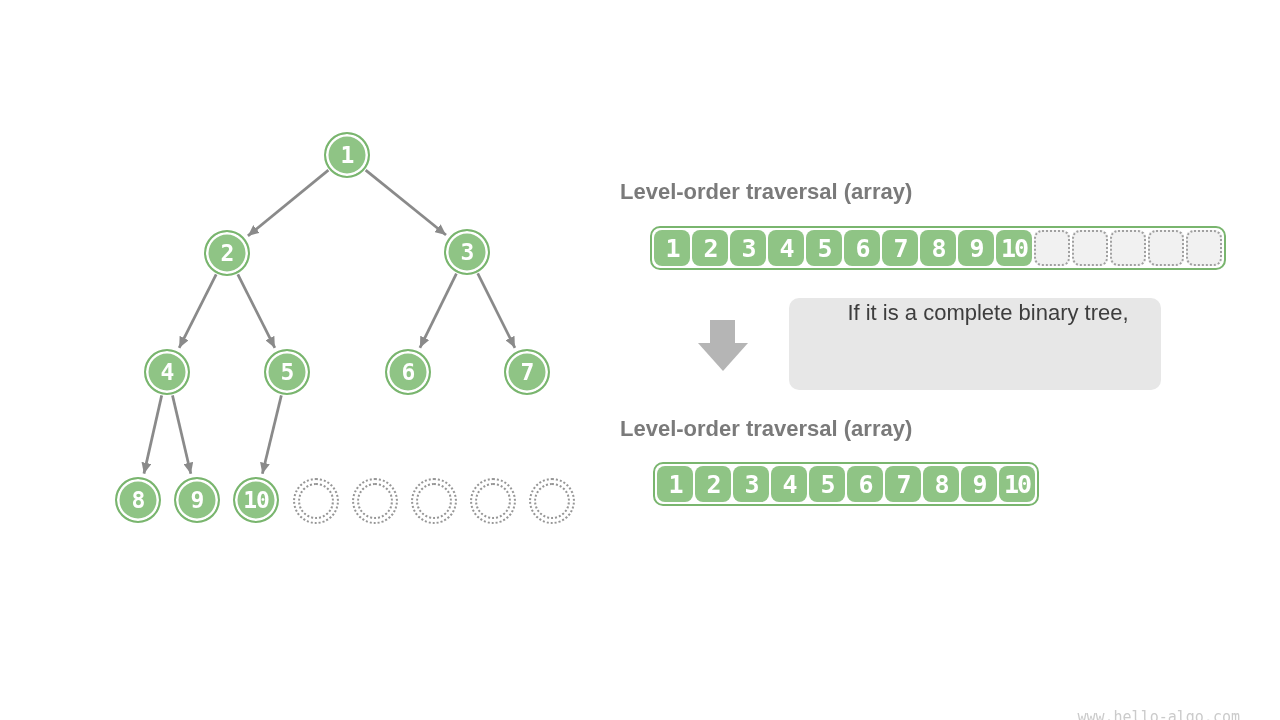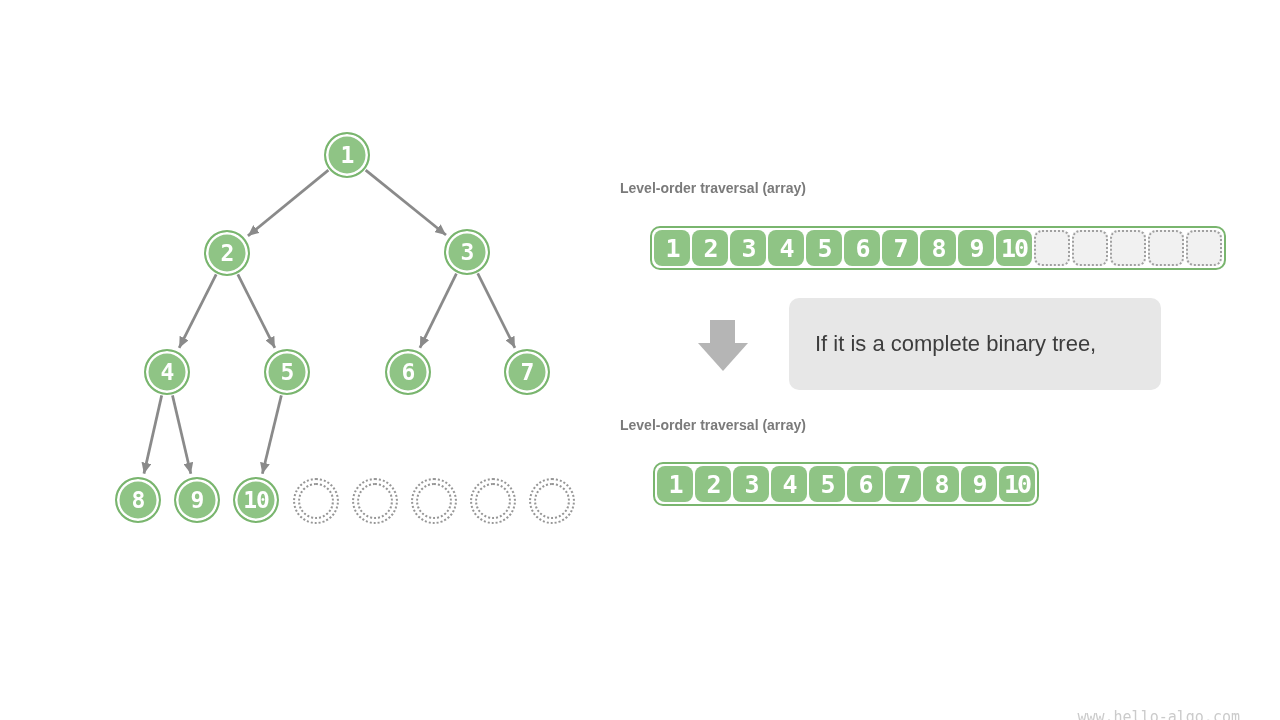--- a/index.html
+++ b/index.html
@@ -26,21 +26,21 @@
     font-size:23px; letter-spacing:-1px;
   }
   .node.empty{
     background:#fff; border:2px dotted var(--dot); box-shadow:none;
   }
   .node.empty::after{
     content:""; position:absolute; inset:3px; border:2px dotted var(--dot); border-radius:50%;
   }
 
   .label{
-    position:absolute; font-weight:bold; font-size:14px; color:var(--label);
+    position:absolute; font-weight:bold; font-size:22px; color:var(--label);
     white-space:nowrap; line-height:1;
   }
   .label-top{left:620px; top:181px;}
   .label-bottom{left:620px; top:418px;}
 
   .array{
     position:absolute; box-sizing:border-box; display:flex; gap:2px;
     background:#fff; border:2px solid var(--green-border); border-radius:10px; padding:2px;
   }
   .array-top{left:650px; top:226px;}
@@ -60,21 +60,21 @@
   .big-arrow .shaft{width:25px; height:23px; background:var(--arrow); margin:0 auto;}
   .big-arrow .head{
     width:0; height:0; margin:0 auto;
     border-left:25.5px solid transparent; border-right:25.5px solid transparent;
     border-top:28px solid var(--arrow);
   }
 
   .callout{
     position:absolute; left:789px; top:298px; width:372px; height:92px;
     box-sizing:border-box; background:var(--box-bg); border-radius:10px;
-    display:flex; flex-direction:column; justify-content:center;
+    display:flex; justify-content:center;
     padding-left:26px; font-size:22px; line-height:30px; color:var(--box-text);
   }
   .callout .none{font-weight:bold; color:var(--muted);}
 
   .watermark{
     position:absolute; top:708px; right:40px;
     font-family:"DejaVu Sans Mono", monospace; font-size:15px; color:var(--watermark);
   }
 </style>
 </head>

